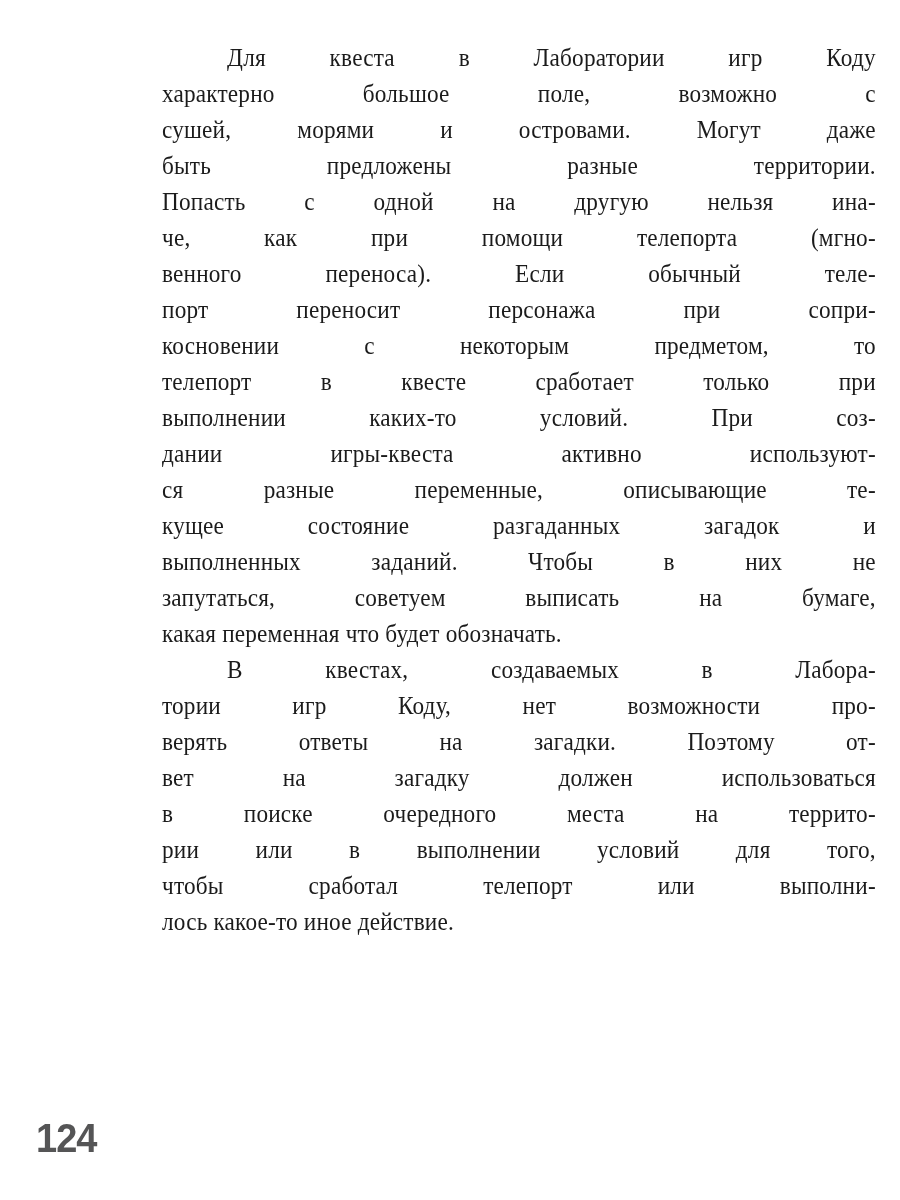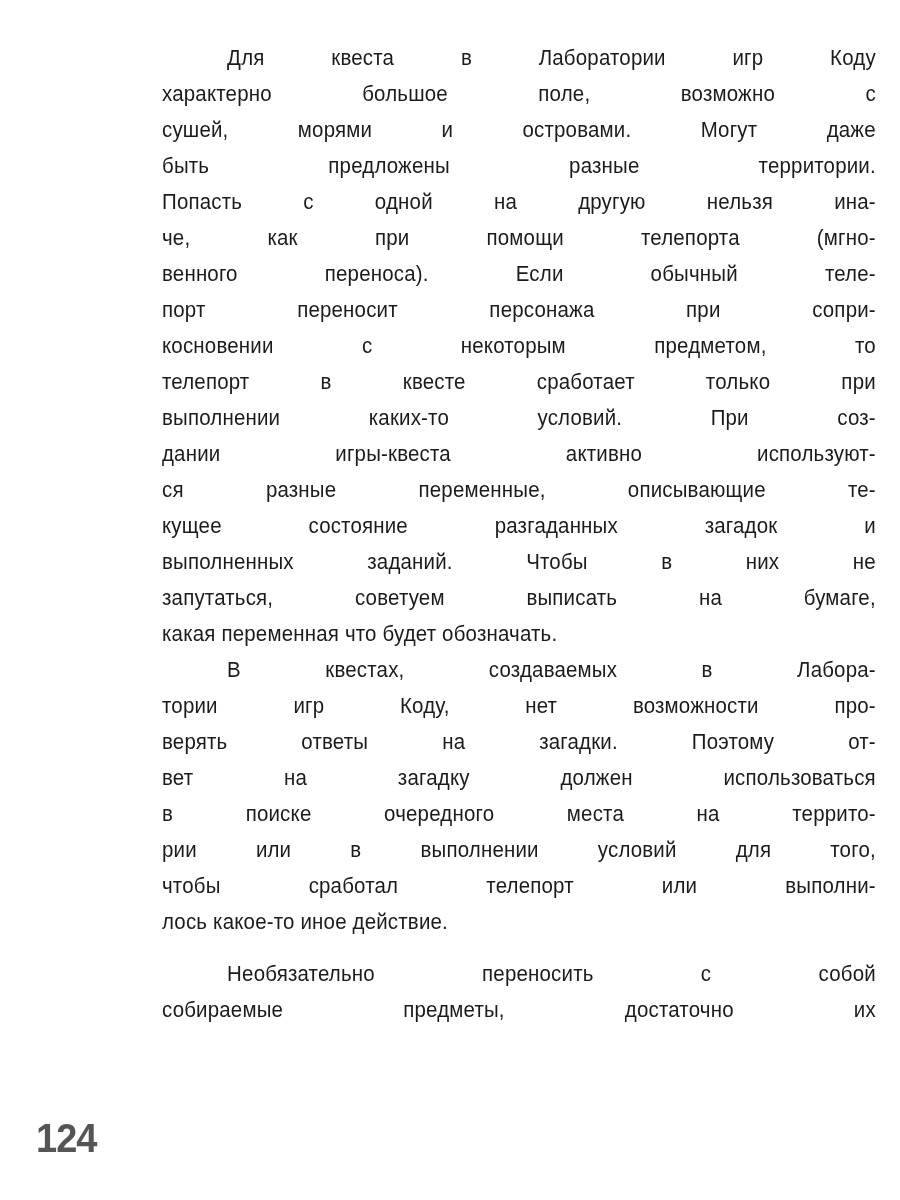--- a/index.html
+++ b/index.html
@@ -18,22 +18,22 @@
       position: absolute;
       left: 0; top: 0;
       width: 900px; height: 1200px;
       background: #ffffff;
     }
     .text-column {
       position: absolute;
       left: 162px;
       top: 40px;
       width: 714px;
-      font-family: Liberation Sans, sans-serif;
-      font-size: 22px;
+      font-family: Liberation Serif, serif;
+      font-size: 25px;
       color: #1b1b1b;
       letter-spacing: 0.2px;
     }
     .line {
       display: block;
       height: 36px;
       line-height: 36px;
       white-space: nowrap;
       text-align: justify;
       text-align-last: justify;
@@ -97,21 +97,17 @@
       <span class="line">рии или в выполнении условий для того,</span>
       <span class="line">чтобы сработал телепорт или выполни-</span>
       <span class="line last">лось какое-то иное действие.</span>
     </div>
 
     <div class="gap-small"></div>
 
 
     <div class="gap-small"></div>
 
-    <div>
-      <span class="line indent">Необязательно переносить с собой</span>
-      <span class="line">собираемые предметы, достаточно их</span>
-    </div>
 
   </div>
 
   <div class="page-number">124</div>
 </div>
 
 </body></html>

